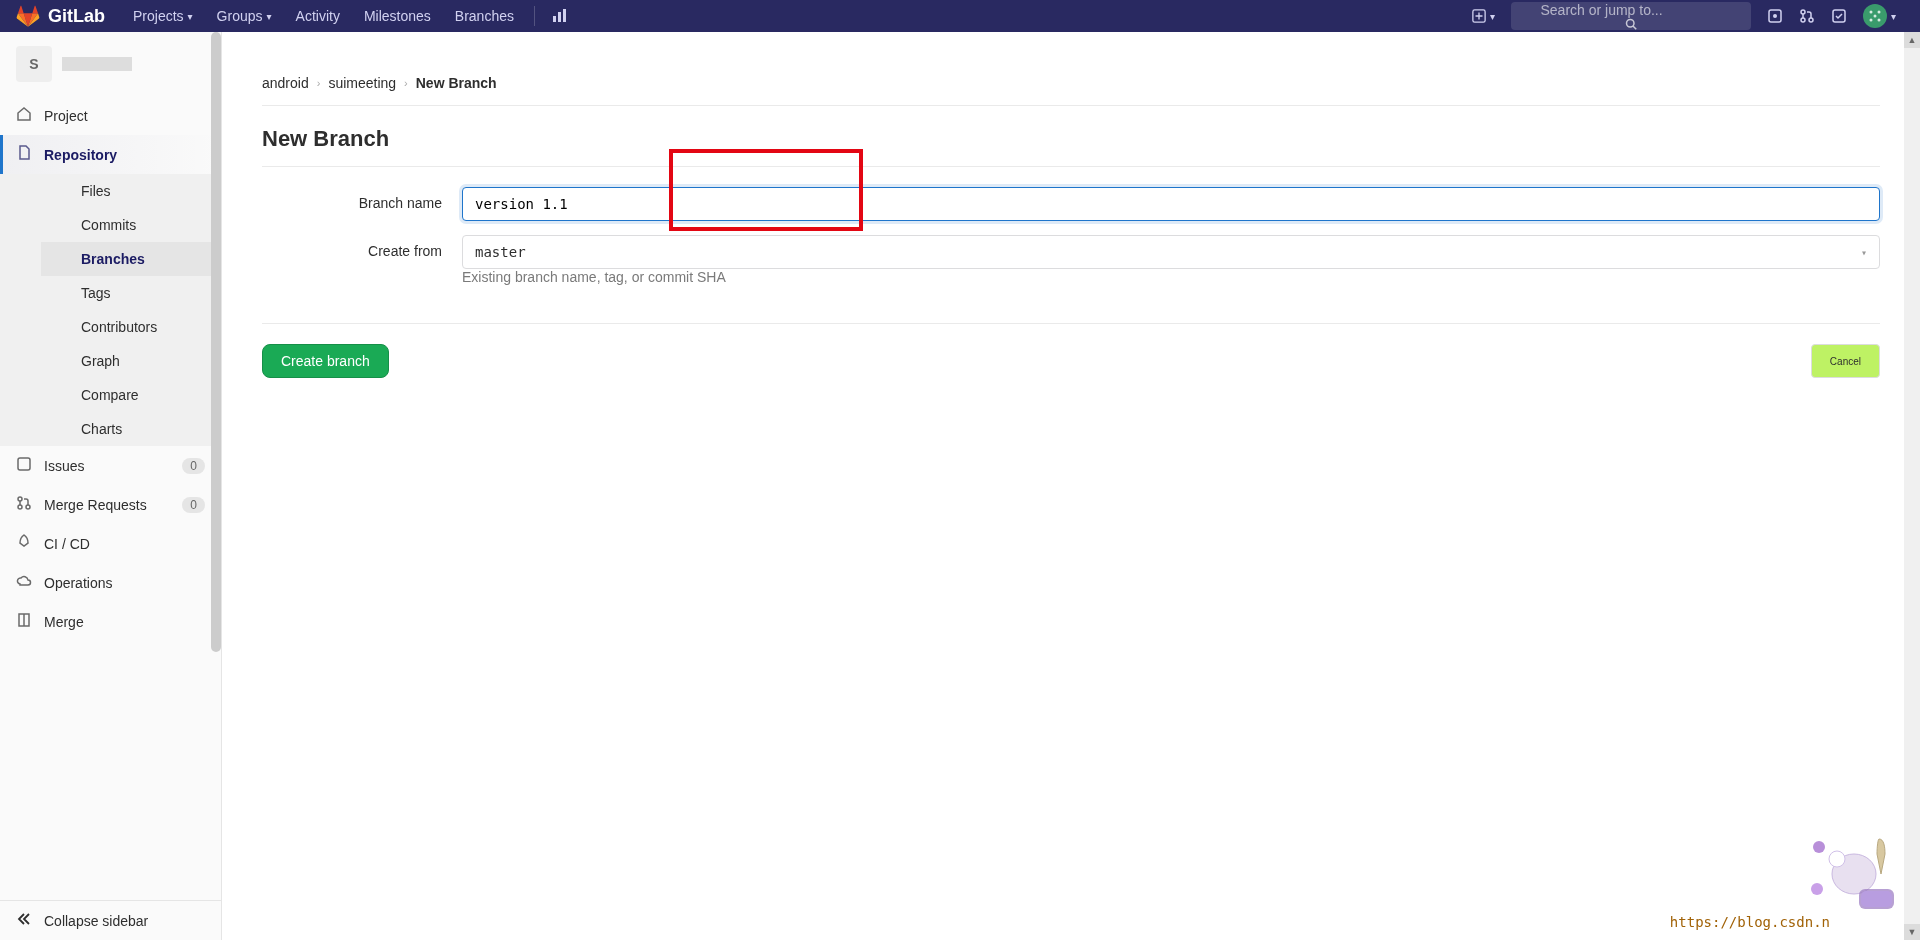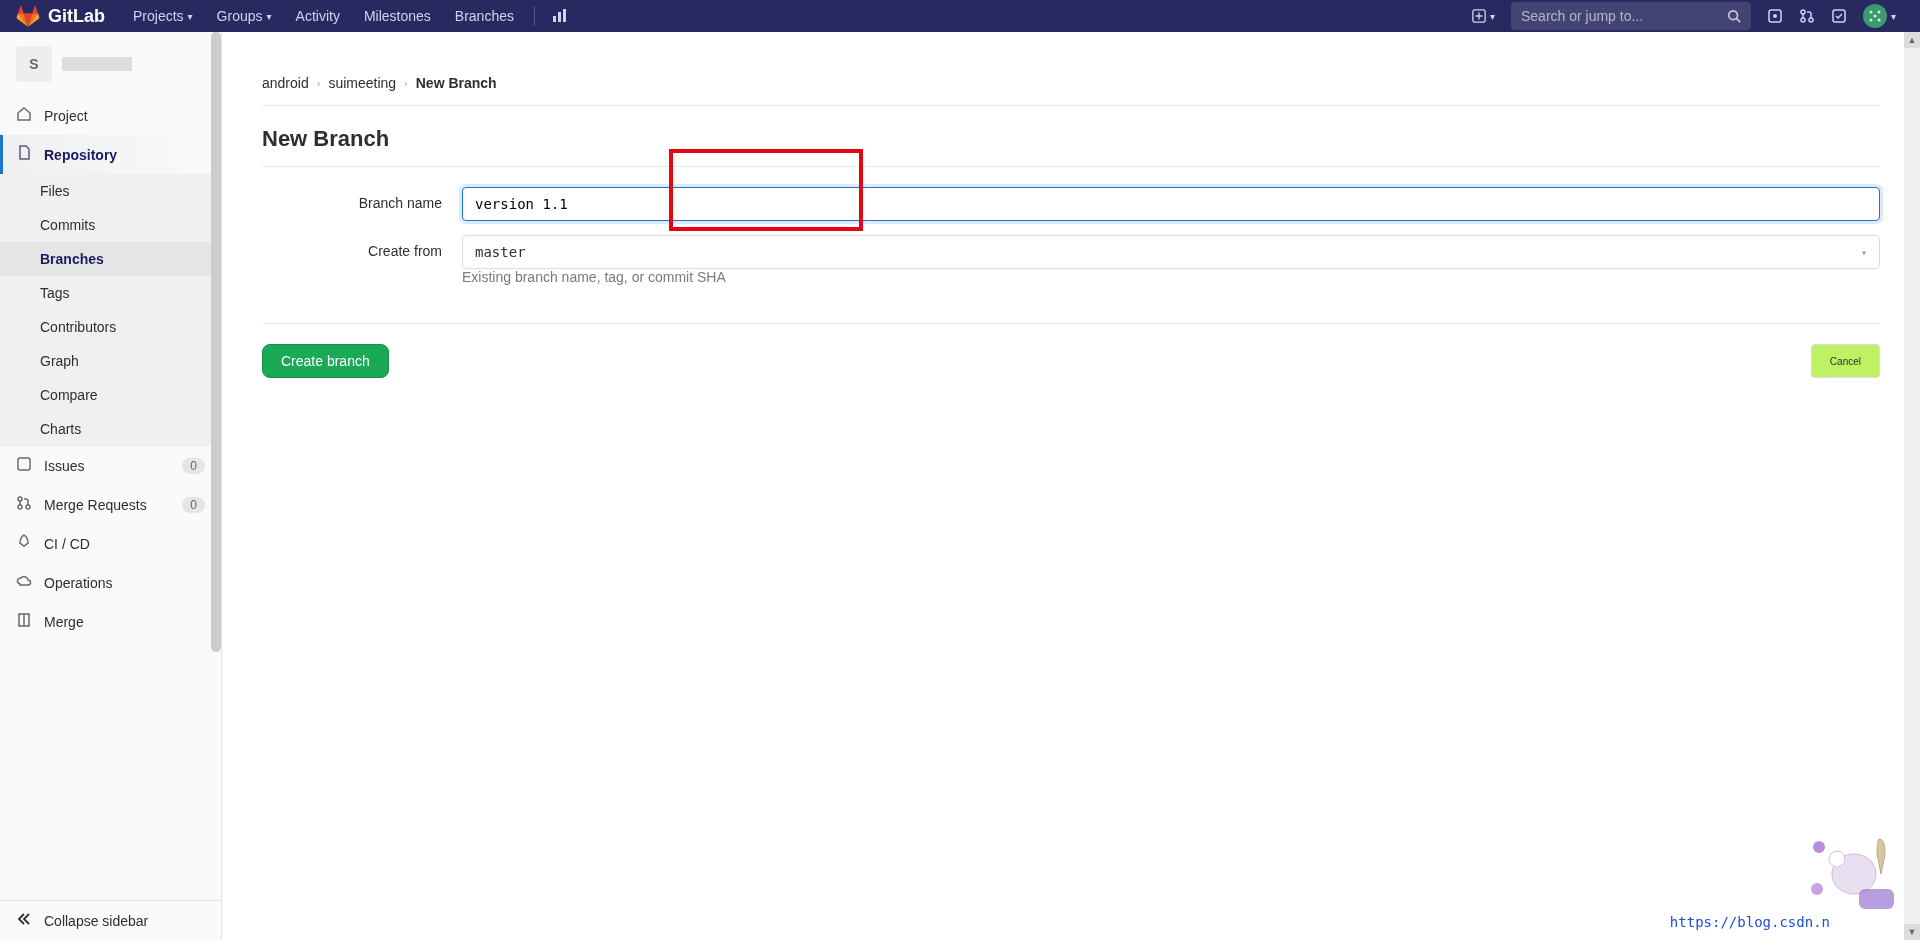--- a/index.html
+++ b/index.html
@@ -21,21 +21,21 @@
       padding: 0 16px;
       color: #fff;
     }
     .logo-wrap { display: flex; align-items: center; gap: 8px; margin-right: 16px; }
     .logo-svg { width: 24px; height: 24px; }
     .logo-text { font-weight: 600; font-size: 18px; }
     .nav-link { color: #d1d1f0; padding: 8px 12px; height: 40px; display: flex; align-items: center; gap: 4px; cursor: pointer; font-size: 14px;}
     .nav-divider { width: 1px; height: 20px; background: rgba(255,255,255,0.2); margin: 0 8px; }
     .nav-spacer { flex: 1; }
     .nav-icon-btn { padding: 0 8px; color: #d1d1f0; cursor: pointer; display:flex; align-items:center; height:40px; gap:4px;}
-    .nav-search { background: rgba(255,255,255,0.12); border-radius: 4px; display: flex; align-items: center; padding: 0 10px; height: 28px; width: 240px; margin: 0 8px;}
+    .nav-search { background: rgba(255,255,255,0.12); border-radius: 4px; display: flex; align-items: center; padding: 0 10px; height: 28px; width: 240px; margin: 0 8px; flex-direction: column;}
     .nav-search input { background: transparent; border: 0; outline: 0; color: #fff; flex:1; font-size:14px;}
     .nav-search input::placeholder { color: rgba(255,255,255,0.6); }
     .chev { font-size: 10px; }
     .avatar { width: 24px; height: 24px; border-radius: 50%; background: #3a9b6c; display:flex; align-items:center; justify-content:center; font-size:11px; color:#fff;}
 
     
     .layout { display: flex; height: calc(948px - 40px); }
     .sidebar {
       width: 222px;
       background: #fafafa;
@@ -48,21 +48,21 @@
     .sidebar-scrollbar{ position:absolute; right:0; top:0; width:10px; height:100%; }
     .sidebar-thumb{ position:absolute; right:0; top:0; width:10px; height:620px; background:#ccc; border-radius:5px;}
     .project-head{ display:flex; align-items:center; gap:10px; padding:14px 16px; }
     .proj-avatar{ width:36px; height:36px; border-radius:4px; background:#eee; display:flex; align-items:center; justify-content:center; font-weight:600; color:#666;}
     .proj-name-hidden{ background:#ddd; height:14px; width:70px; }
     .side-item{ display:flex; align-items:center; gap:12px; padding:10px 16px; cursor:pointer; color:#2e2e2e; }
     .side-item.top-level{ font-weight:400; }
     .side-item .icn{ width:16px; opacity:0.7; }
     .side-item.active-section{ font-weight:700; color:#1b1b63; border-left:3px solid #1f75cb; padding-left:13px; background:linear-gradient(to right, rgba(41,41,97,0.05), transparent);}
     .side-sub{ background:#f0f0f0; }
-    .side-sub .sub-item{ padding:9px 16px 9px 40px; cursor:pointer; color:#2e2e2e; }
+    .side-sub .sub-item{ padding:9px 16px 9px 40px; cursor:pointer; color:#2e2e2e;margin-left:41px; }
     .side-sub .sub-item.active{ font-weight:700; color:#1b1b63; background:#e5e5e5;}
     .side-badge{ margin-left:auto; background:#e5e5e5; border-radius:10px; padding:1px 8px; font-size:12px; color:#666;}
     .sidebar-bottom{ border-top:1px solid #e5e5e5; padding:10px 16px; display:flex; align-items:center; gap:12px; cursor:pointer; color:#2e2e2e;}
 
     
     .main{ flex:1; display:flex; flex-direction:column; overflow:auto; position:relative;}
     .content{ padding:16px 40px 40px 40px; }
     .breadcrumbs{ display:flex; align-items:center; gap:8px; font-size:14px; color:#707070; padding-bottom:14px; border-bottom:1px solid #eaeaea;margin-top:27px;}
     .breadcrumbs .bc-link{ cursor:pointer; color:#2e2e2e;}
     .breadcrumbs .bc-current{ color:#2e2e2e; font-weight:600;}
@@ -86,21 +86,21 @@
       display:flex; justify-content:space-between; align-items:center; cursor:pointer;
       font-family: "SFMono-Regular", Consolas, monospace; color:#2e2e2e;
     }
     .help-text{ color:#7a7a7a; font-size:14px; margin-top:0;}
     .actions{ display:flex; justify-content:space-between; padding-top:20px;}
     .btn-primary{ background:#1aaa55; color:#fff; border:1px solid #168f48; padding:8px 18px; border-radius:8px; cursor:pointer; font-size:14px;}
     .btn-secondary{ background:#bef264; color:#2e2e2e; border:1px solid #dcdcde; padding:8px 18px; border-radius:4px; cursor:pointer; font-size:10px;}
     .scrollbar-right{ position:absolute; right:0; top:0; width:16px; height:100%; background:#f0f0f0;}
     .sb-up,.sb-dn{ position:absolute; width:16px; height:16px; background:#dcdcdc; display:flex; align-items:center; justify-content:center; font-size:9px; color:#666;}
     .sb-up{ top:0;} .sb-dn{ bottom:0;}
-    .watermark{ position:absolute; right:90px; bottom:10px; font-size:14px; color:#1d4ed8; font-family:monospace;}
+    .watermark{ position:absolute; right:90px; bottom:10px; font-size:14px; color:#a16207; font-family:monospace;}
     .decoration{ position:absolute; right:16px; bottom:16px; width:95px; height:95px; pointer-events:none;}
   </style>
 </head>
 <body>
 
 <div class="topnav">
   <div class="logo-wrap">
     <svg class="logo-svg" viewBox="0 0 36 36">
         <path fill="#e24329" d="M18 34l6.5-20h-13z"></path>
         <path fill="#fc6d26" d="M18 34l-6.5-20H3z"></path>

